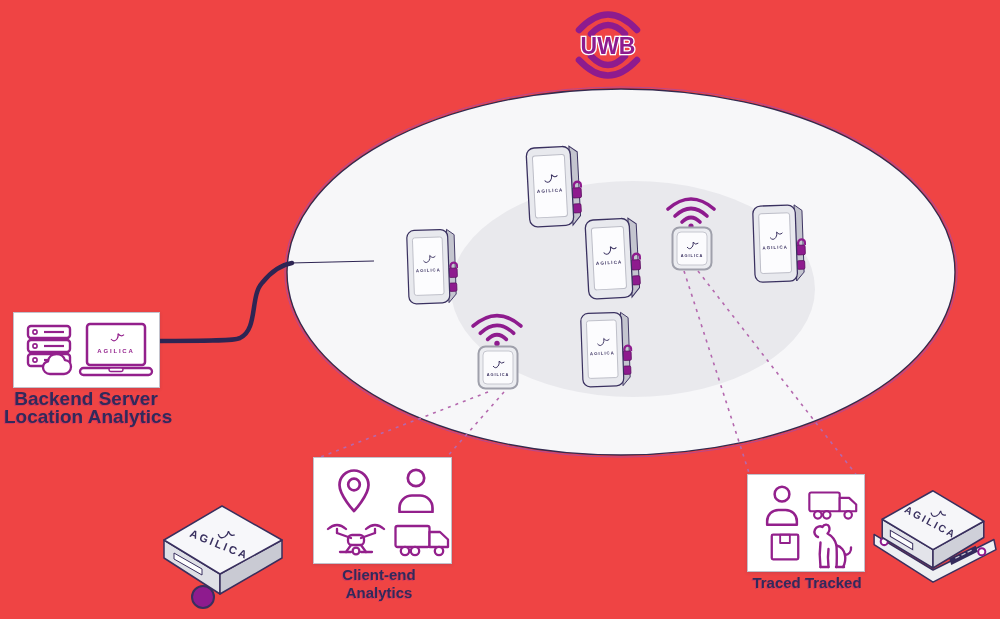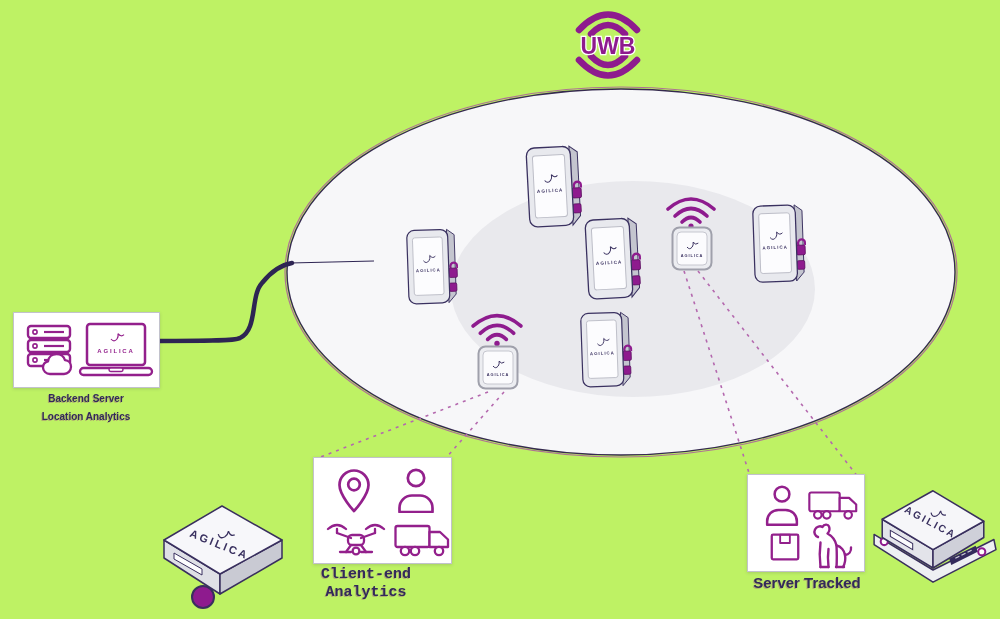--- a/index.html
+++ b/index.html
@@ -1,27 +1,27 @@
 <!DOCTYPE html>
 <html><head>
 <meta charset="utf-8">
 <style>
   html,body{margin:0;padding:0;background:#ffffff;}
   #canvas{
-    position:relative;width:1000px;height:619px;overflow:hidden;background:#bef264;
+    position:relative;width:1000px;height:619px;overflow:hidden;background:#ef4444;
     font-family:"Liberation Sans","DejaVu Sans",sans-serif;
   }
   .abs{position:absolute;}
   .caption{
     position:absolute;text-align:center;font-weight:bold;color:#322a5a;
     text-shadow:-1px 1px 0 rgba(148,27,140,0.30);
   }
   .caption div{white-space:nowrap;}
   .cap-lg{font-size:15px;line-height:18px;}
-  .cap-md{font-size:10px;line-height:17.5px;text-align:center;}
+  .cap-md{font-size:19px;line-height:17.5px;text-align:center;}
   .panel{
     position:absolute;background:#ffffff;border:1px solid #c2c2cc;
     box-shadow:0 1px 3px rgba(60,50,90,0.18);
   }
   .anchor,.tagdev,.wifi,.uwbicon{position:absolute;}
   svg{display:block;}
   .svgtext{font-family:"Liberation Sans","DejaVu Sans",sans-serif;}
 </style>
 </head>
 <body>
@@ -214,21 +214,21 @@
     <svg class="abs" style="left:80px;top:63px;" width="56" height="38" viewBox="0 0 56 38">
       <g stroke="#93208c" fill="#ffffff" stroke-linejoin="round" stroke-width="2.3">
         <rect x="1.5" y="5" width="34" height="21" rx="2"></rect>
         <path d="M35.5,11 H46 L54,18.5 V26 H35.5 Z"></path>
         <circle cx="11" cy="30" r="4.2"></circle>
           <circle cx="21" cy="30" r="4.2"></circle>
           <circle cx="45" cy="30" r="4.2"></circle>
       </g>
     </svg>
   </div>
-  <div class="caption cap-lg" style="left:293px;top:566px;width:146px;font-family:Liberation Mono, monospace;">
+  <div class="caption cap-lg" style="left:306px;top:566px;width:146px;">
     <div>Client-end</div>
     <div>Analytics</div>
   </div>
 
   <div class="panel" style="left:747px;top:474px;width:116px;height:96px;">
     <svg class="abs" style="left:16px;top:9px;" width="36" height="42" viewBox="0 0 40 46">
       <g stroke="#93208c" fill="none" stroke-linejoin="round" stroke-width="2.8">
         <circle cx="20" cy="11" r="8.2"></circle>
         <path d="M3.5,45 L3.5,41 C3.5,34 9,28.5 16,28.5 L24,28.5 C31,28.5 36.5,34 36.5,41 L36.5,45 Z"></path>
       </g>
@@ -254,21 +254,21 @@
         <path d="M35,34 C35.8,38.5 35,42.5 33,46"></path>
         <path d="M26.5,24.5 C26.8,31 27,39 26.5,46"></path>
         <path d="M10.5,21.5 C9.5,29 9.5,38 10.5,46"></path>
         <path d="M10.5,46 H18.5"></path>
         <path d="M18.5,46 C17.8,40 17.8,33 18.5,28"></path>
         <path d="M26,46 H34"></path>
       </g>
     </svg>
   </div>
   <div class="caption cap-lg" style="left:733px;top:574px;width:148px;">
-    <div>Server Tracked</div>
+    <div>Traced Tracked</div>
   </div>
 
   <div class="abs" style="left:150px;top:496px;">
     <svg width="142" height="118" viewBox="0 0 142 118">
       <circle cx="53" cy="101" r="11" fill="#8e1b8e" stroke="#392f5e" stroke-width="2"></circle>
       <path d="M14,44 L70,78 L70,98 L14,62 Z" fill="#dfe0e6" stroke="#392f5e" stroke-width="1.5" stroke-linejoin="round"></path>
       <path d="M70,78 L132,44 L132,62 L70,98 Z" fill="#c9cad3" stroke="#392f5e" stroke-width="1.5" stroke-linejoin="round"></path>
       <path d="M14,44 L72,10 L132,44 L70,78 Z" fill="#f7f7fa" stroke="#392f5e" stroke-width="1.5" stroke-linejoin="round"></path>
       <path d="M24,57 L52,73 L52,79 L24,63 Z" fill="#fdfdfe" stroke="#392f5e" stroke-width="1"></path>
       <g transform="translate(68,52) rotate(22)">

